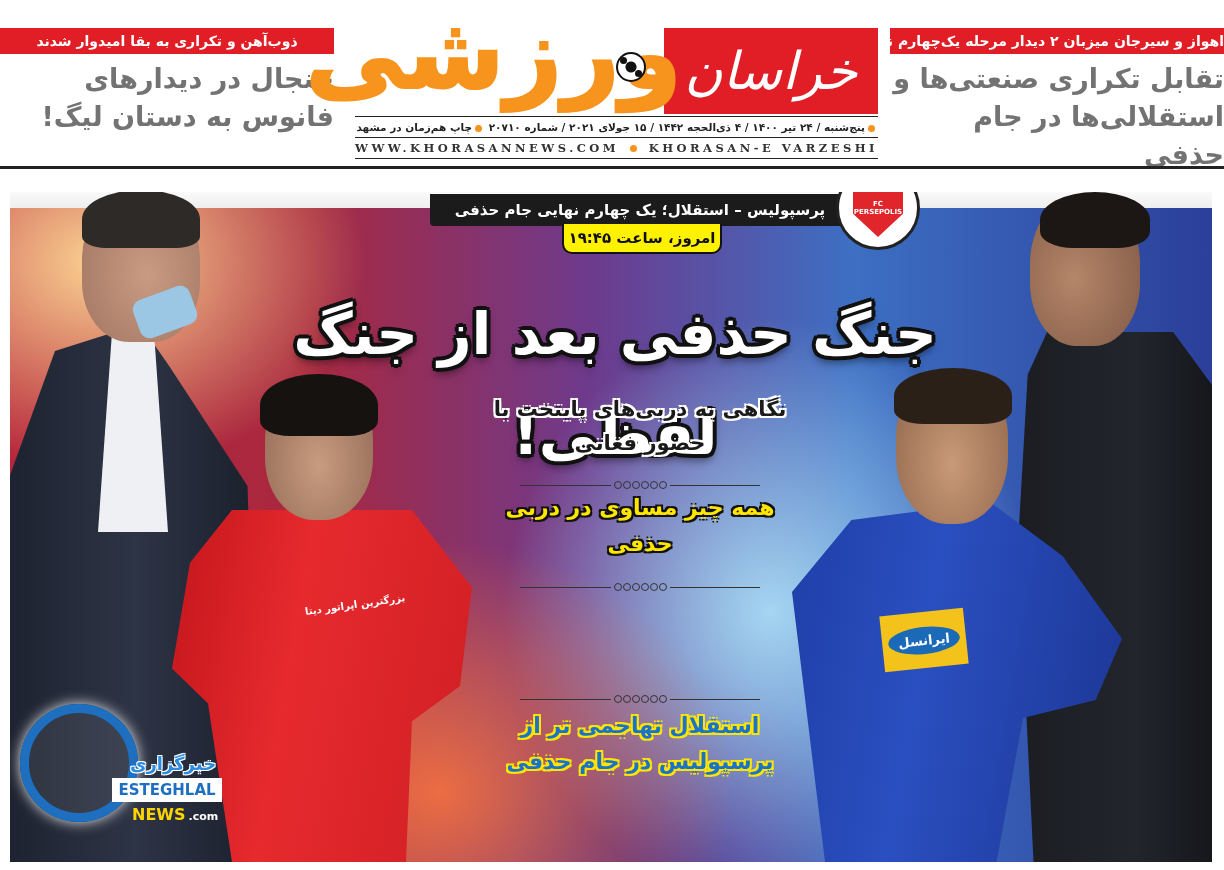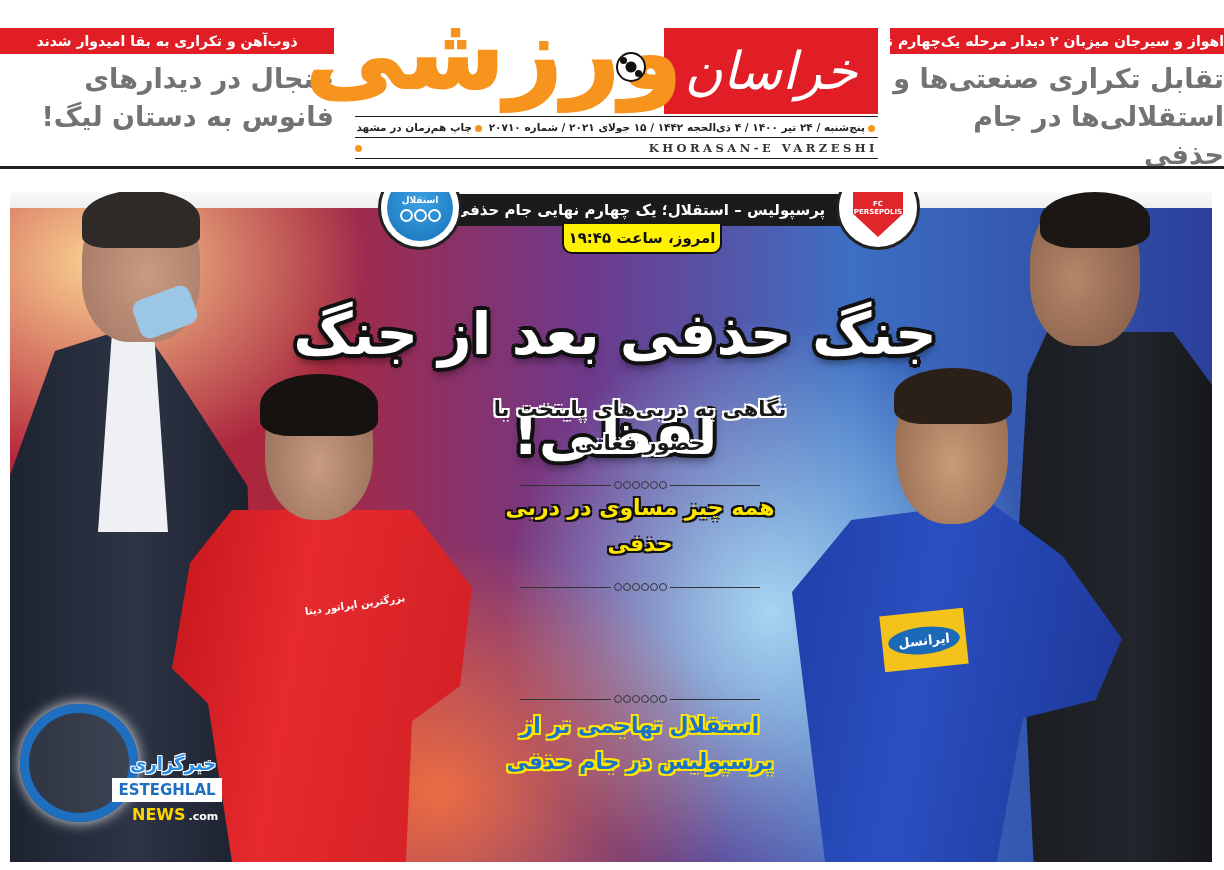--- a/index.html
+++ b/index.html
@@ -102,20 +102,21 @@
 <div class="logo-orange-text">ورزشی</div>
 <div class="ball"></div>
 
 <div class="mast-rule" style="top:116px"></div>
 <div class="dateline">
   <span class="dot"></span><span>پنج‌شنبه / ۲۴ تیر ۱۴۰۰ / ۴ ذی‌الحجه ۱۴۴۲ / ۱۵ جولای ۲۰۲۱ / شماره ۲۰۷۱۰</span>
   <span class="dot"></span><span>چاپ هم‌زمان در مشهد و تهران</span>
 </div>
 <div class="mast-rule" style="top:137px"></div>
 <div class="webline">
+  <span>WWW.KHORASANNEWS.COM</span>
   <span class="dot"></span>
   <span>KHORASAN-E VARZESHI</span>
 </div>
 <div class="mast-rule" style="top:158px"></div>
 <div class="top-rule"></div>
 
 <div class="poster">
   <div class="poster-top-strip"></div>
 
   <div class="person coach-left-body"></div>
@@ -136,31 +137,20 @@
   <div class="person player-blue-body"></div>
   <div class="person player-blue-head"></div>
   <div class="person player-blue-hair"></div>
   <div class="person sponsor-blue">
       <span>ایرانسل</span>
     </div>
 
   <div class="match-band">پرسپولیس – استقلال؛ یک چهارم نهایی جام حذفی</div>
   <div class="time-badge">امروز، ساعت ۱۹:۴۵</div>
 
-  <div class="crest crest-esteghlal">
-
-    <div class="inner">
-      <span>استقلال</span>
-      <div class="rings">
-          <span></span>
-          <span></span>
-          <span></span>
-        </div>
-    </div>
-  </div>
   <div class="crest crest-persepolis">
 
     <div class="shield">
         <span>FC PERSEPOLIS</span>
       </div>
   </div>
 
   <div class="main-headline">جنگ حذفی بعد از جنگ لفظی!</div>
 
   <div class="sub sub1">نگاهی به دربی‌های پایتخت با حضور فغانی</div>

